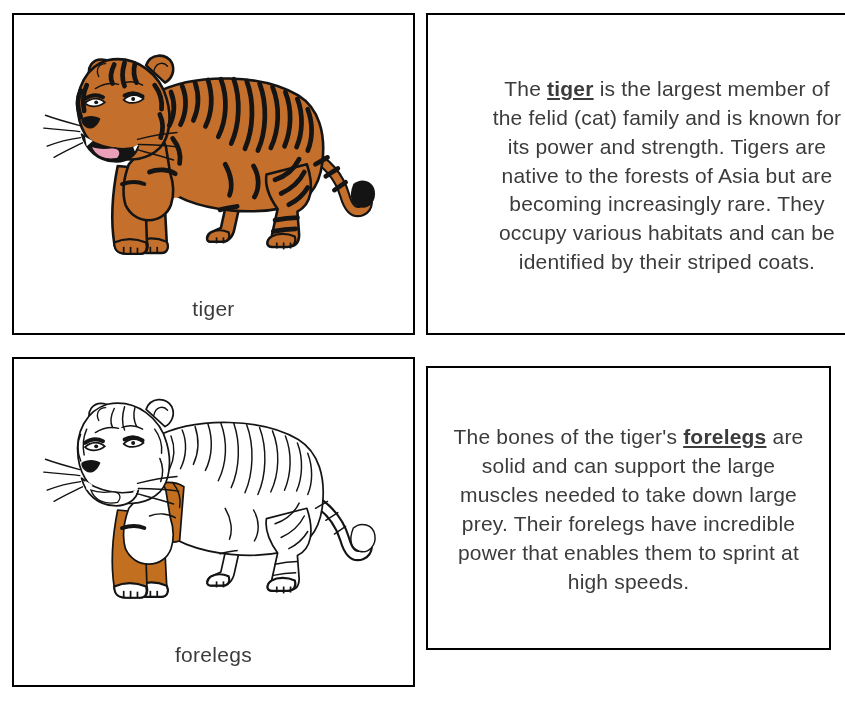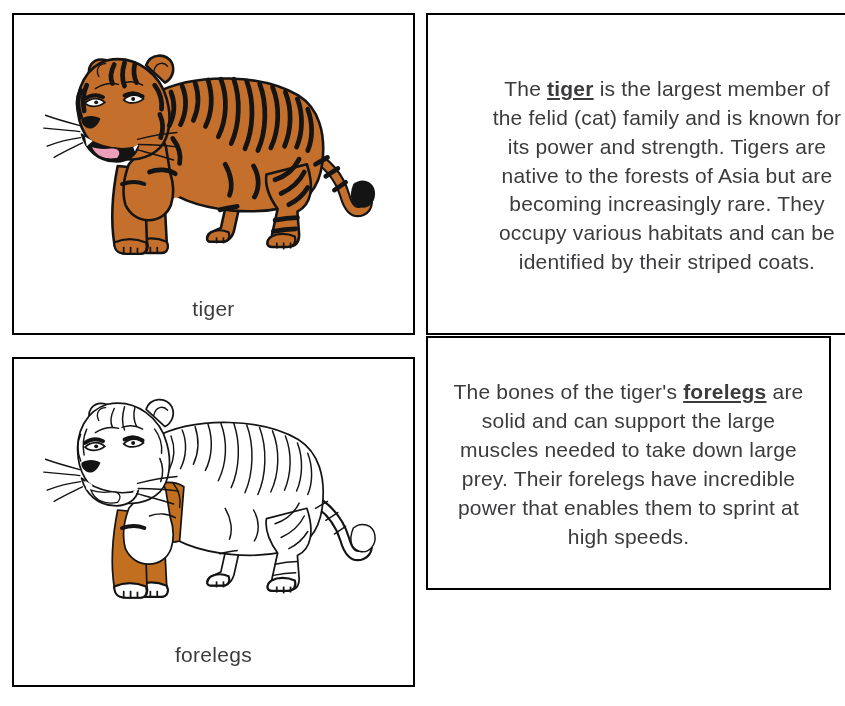--- a/index.html
+++ b/index.html
@@ -26,21 +26,21 @@
   }
   .card{
     position:absolute;
     background:#fff;
     border:2px solid var(--card-border);
     box-sizing:border-box;
   }
   .card-tiger-img   {left:12px;  top:13px;  width:403px; height:322px;}
   .card-tiger-txt   {left:426px; top:13px;  width:482px; height:322px;}
   .card-forelegs-img{left:12px;  top:357px; width:403px; height:330px;}
-  .card-forelegs-txt{left:426px; top:336px; width:405px; height:254px;}
+  .card-forelegs-txt{left:426px; top:366px; width:405px; height:284px;}
 
   .card-image svg.tiger-art{
     display:block;
     width:344px;height:258px;
     margin:22px auto 0;
   }
   .caption{
     position:absolute;
     left:0;right:0;
     text-align:center;

